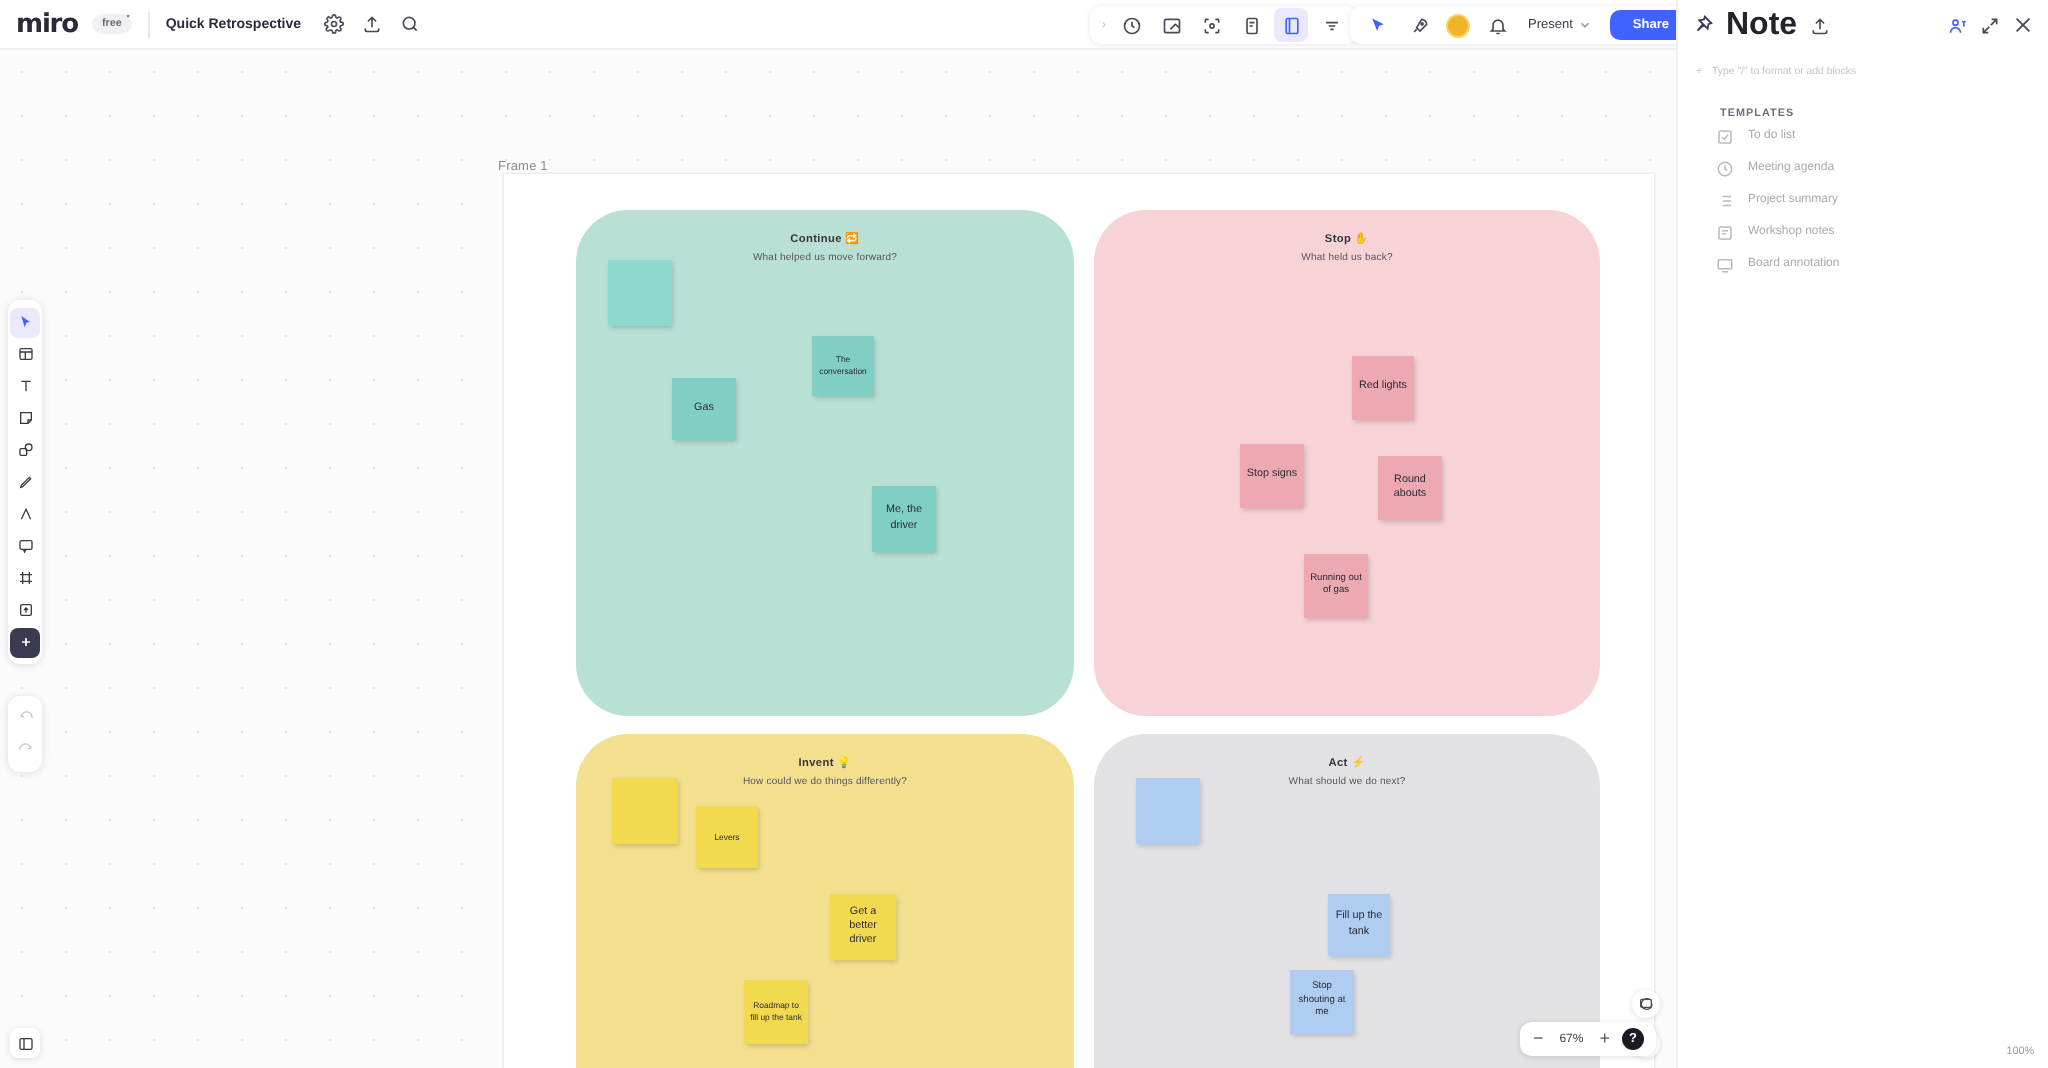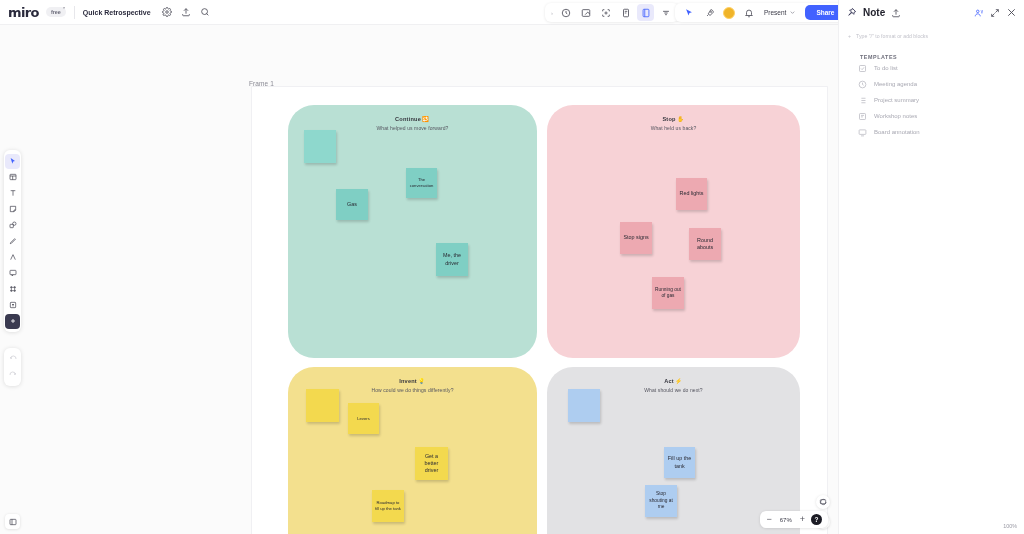--- a/index.html
+++ b/index.html
@@ -166,21 +166,21 @@
   }
 
   
   .rpanel {
     position: absolute; right: 0; top: 0; width: 186px; height: 534px;
     background: #fff; border-left: 1px solid #f0f0f2;
   }
   .rp-head {
     display: flex; align-items: center; height: 25px; padding: 0 7px; gap: 6px;
   }
-  .rp-title { font-size: 10px; font-weight: bold; color: #23232e; }
+  .rp-title { font-size: 16px; font-weight: bold; color: #23232e; }
   .rp-spacer { flex: 1; }
   .rp-ic { color: #4a4a57; display: flex; align-items: center; }
   .rp-ic.accent { color: #4262ff; }
   .rp-hint {
     display: flex; align-items: flex-start; gap: 5px;
     padding: 8px 9px 0 9px; font-size: 5.2px; color: #c3c3cb; line-height: 1.4;
   }
   .rp-sect {
     margin: 14px 0 0 21px; font-size: 5.4px; font-weight: bold;
     color: #6e6e7b; letter-spacing: .55px;

